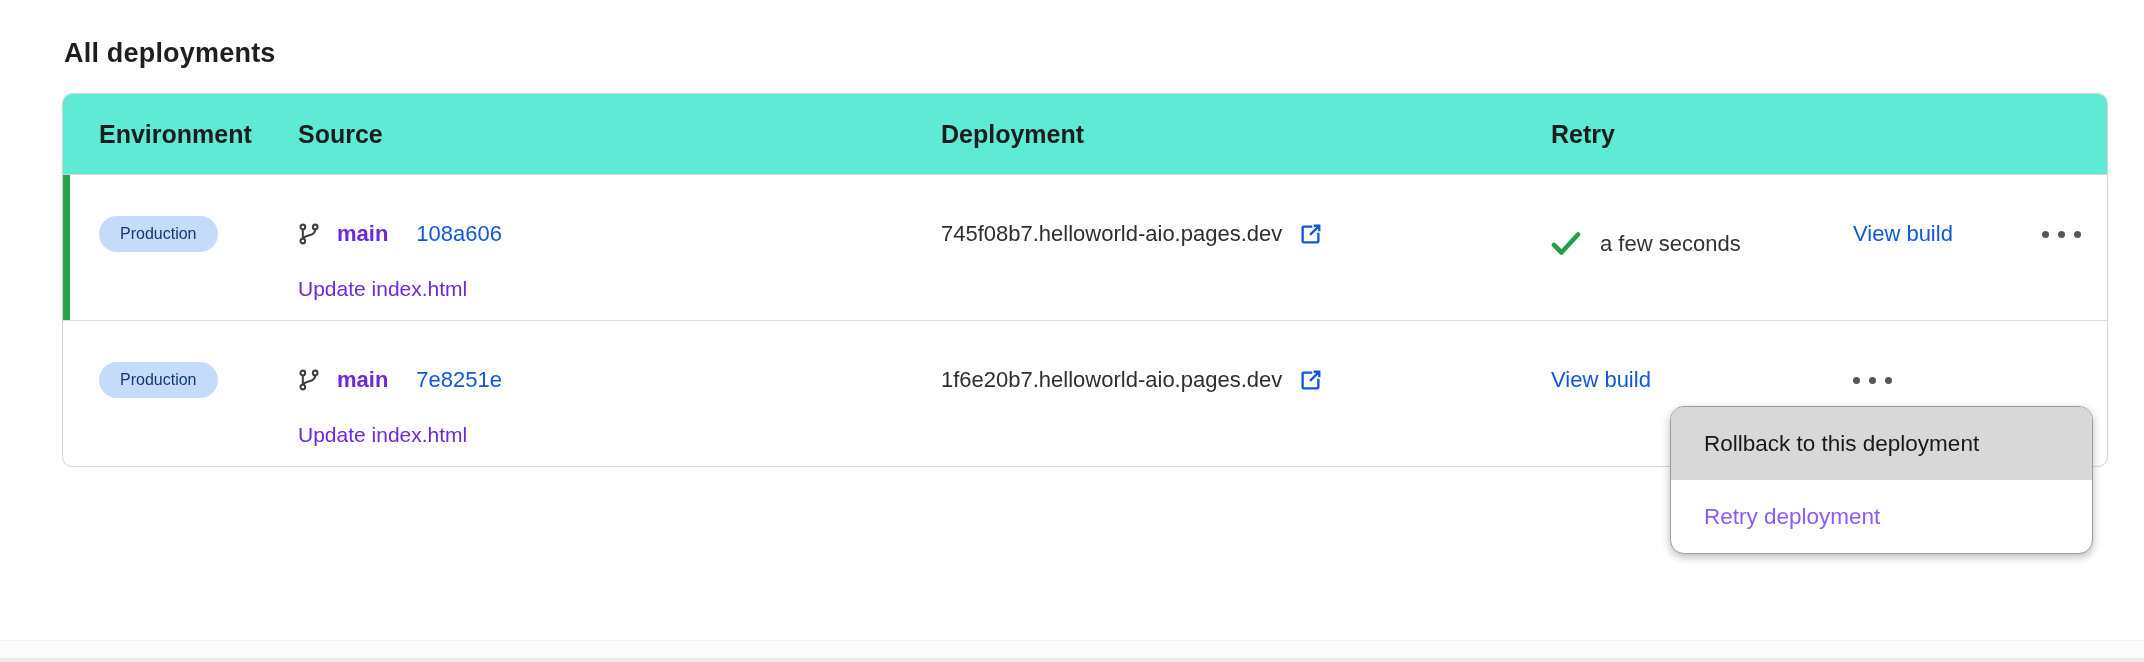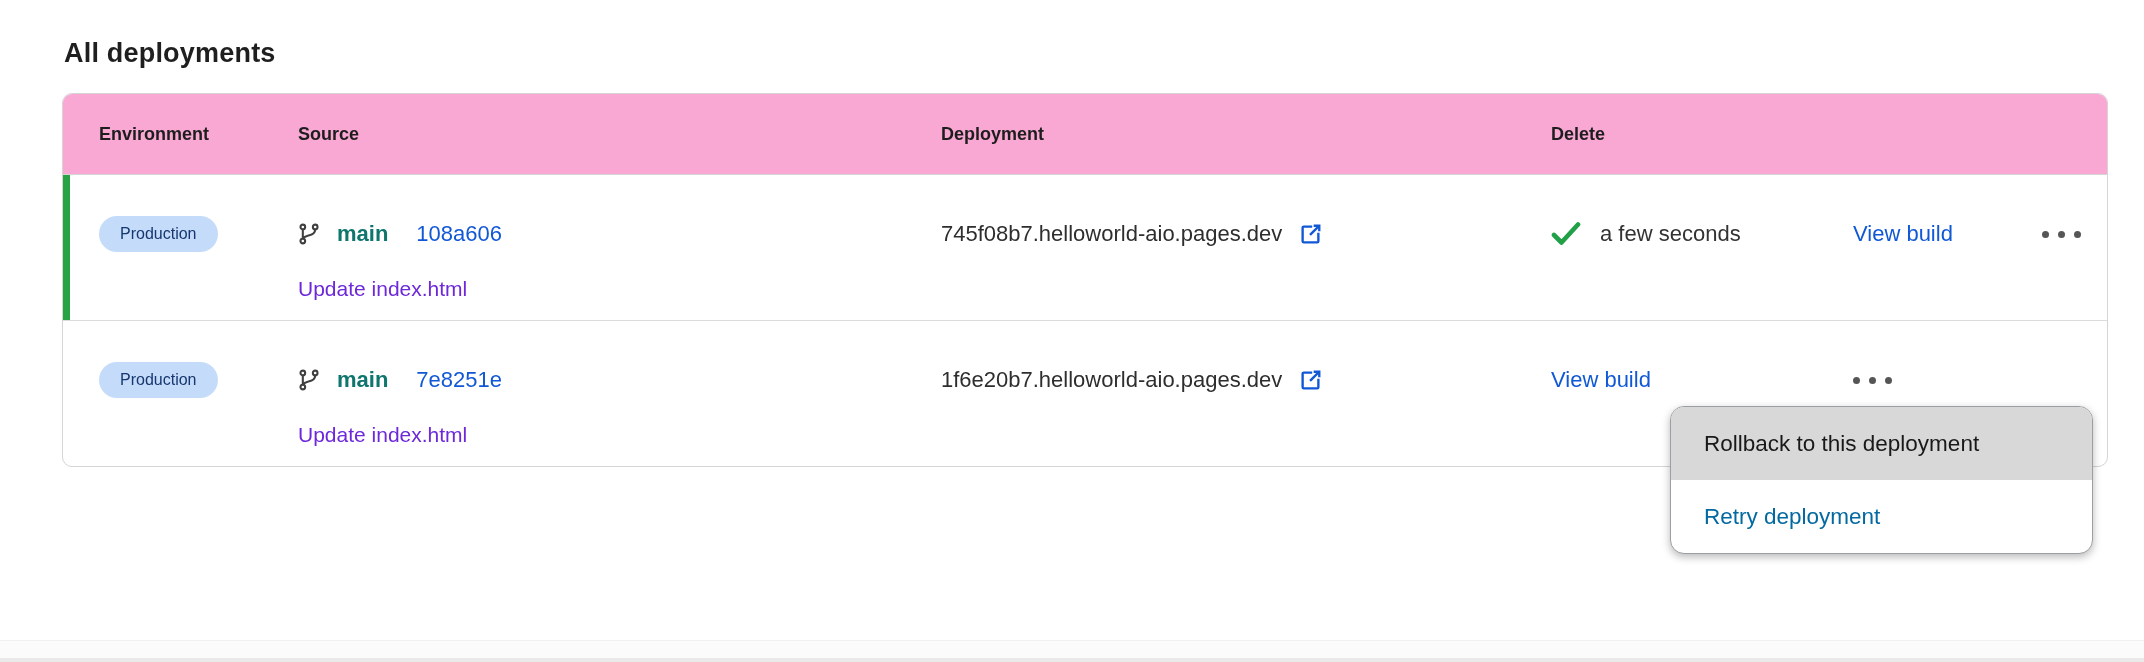--- a/index.html
+++ b/index.html
@@ -16,62 +16,62 @@
   
   .deploy-table{
     position:absolute;left:62px;top:93px;width:2044px;
     border:1px solid #d5d5d5;border-radius:10px;background:#fff;
   }
   .grid-cols{
     display:grid;
     grid-template-columns:235px 643px 610px 302px 189px 1fr;
   }
   .thead{
-    height:80px;background:#f9a8d4;border-bottom:1px solid #d5d5d5;
+    height:80px;background:#5eead4;border-bottom:1px solid #d5d5d5;
     border-radius:9px 9px 0 0;align-items:center;
-    font-size:18px;font-weight:600;color:#1d1d1d;
+    font-size:25px;font-weight:600;color:#1d1d1d;
   }
   .th-env{padding-left:36px;}
   .trow{position:relative;height:145px;}
   .trow.first{border-bottom:1px solid #dcdcdc;}
   .current-indicator{
     position:absolute;left:0;top:0;bottom:0;width:7px;background:#27a346;
   }
   .cell{padding-top:36px;font-size:22px;color:#262626;}
   .line1{height:46px;display:flex;align-items:center;}
   .env-cell{padding-left:36px;}
   .env-badge{
     display:inline-block;font-size:16px;line-height:20px;
     padding:8px 21px;border-radius:19px;
     background:#c5dbfa;color:#16386f;
   }
   .src-line1{gap:0;}
   .branch-icon{margin-right:17px;display:flex;align-items:center;}
-  .branch-name{font-weight:700;color:#0f766e;}
+  .branch-name{font-weight:700;color:#6d28d9;}
   .commit-link{color:#1158d6;margin-left:28px;text-decoration:none;cursor:pointer;}
   .commit-msg{margin-top:19px;font-size:21px;color:#6d28d9;line-height:26px;}
   .dep-cell .line1{gap:0;}
   .dep-url{color:#2e2e2e;}
   .ext-link{margin-left:15px;display:flex;align-items:center;cursor:pointer;}
-  .status-cell .line1{gap:0;}
+  .status-cell .line1{gap:0;align-items:flex-end;}
   .check-icon{margin-right:19px;display:flex;align-items:center;}
   .status-time{color:#333333;}
   .view-build{color:#1158d6;font-size:22px;cursor:pointer;text-decoration:none;text-align:center;}
   .dots-btn{display:flex;gap:9px;align-items:center;cursor:pointer;height:46px;}
   .dot{width:7px;height:7px;border-radius:50%;background:#565656;}
   
   .context-menu{
     position:absolute;left:1670px;top:406px;width:421px;z-index:10;
     background:#ffffff;border:1px solid #9b9fa3;border-radius:14px;
     box-shadow:0 3px 9px rgba(0,0,0,.28);
     overflow:hidden;
   }
   .menu-item{
     height:73px;display:flex;align-items:center;
-    padding-left:33px;font-size:22.5px;color:#0369a1;cursor:pointer;
+    padding-left:33px;font-size:22.5px;color:#8b5cf6;cursor:pointer;
   }
   .menu-item.highlighted{background:#d8d8d8;color:#191919;}
   
   .footer-band{
     position:absolute;left:0;right:0;top:640px;height:22px;
     background:#fbfbfb;border-top:1px solid #f1f1f1;
   }
   .footer-edge{position:absolute;left:0;right:0;bottom:0;height:5px;background:#e9e9e9;}
   svg{display:block;}
 </style>
@@ -79,21 +79,21 @@
 <body>
 
 <div class="page-title">All deployments</div>
 
 <div class="deploy-table">
 
   <div class="thead grid-cols">
     <div class="th-env">Environment</div>
     <div>Source</div>
     <div>Deployment</div>
-    <div>Delete</div>
+    <div>Retry</div>
     <div></div>
     <div></div>
   </div>
 
   <div class="trow first grid-cols">
     <div class="current-indicator"></div>
     <div class="cell env-cell">
       <div class="line1">
           <span class="env-badge">Production</span>
         </div>

